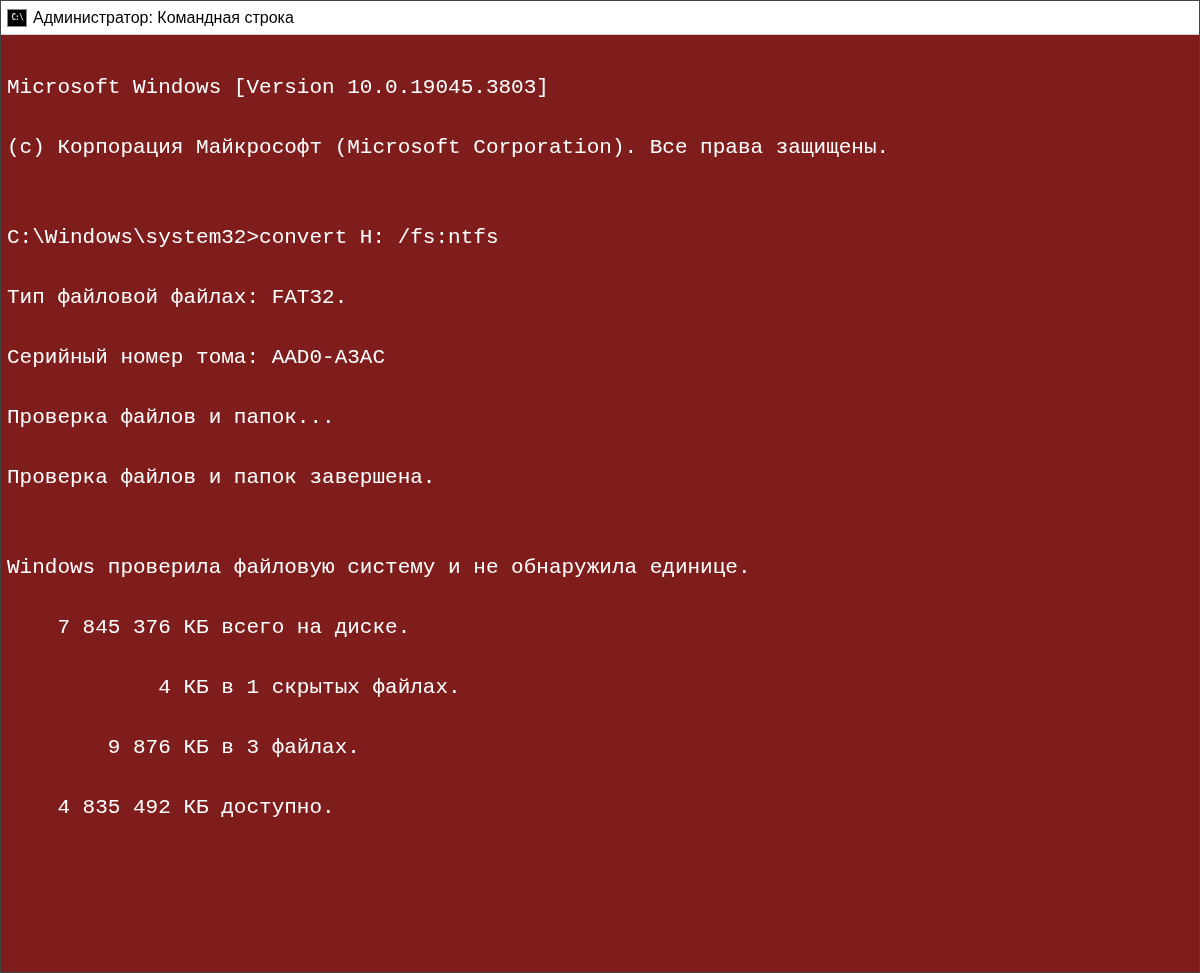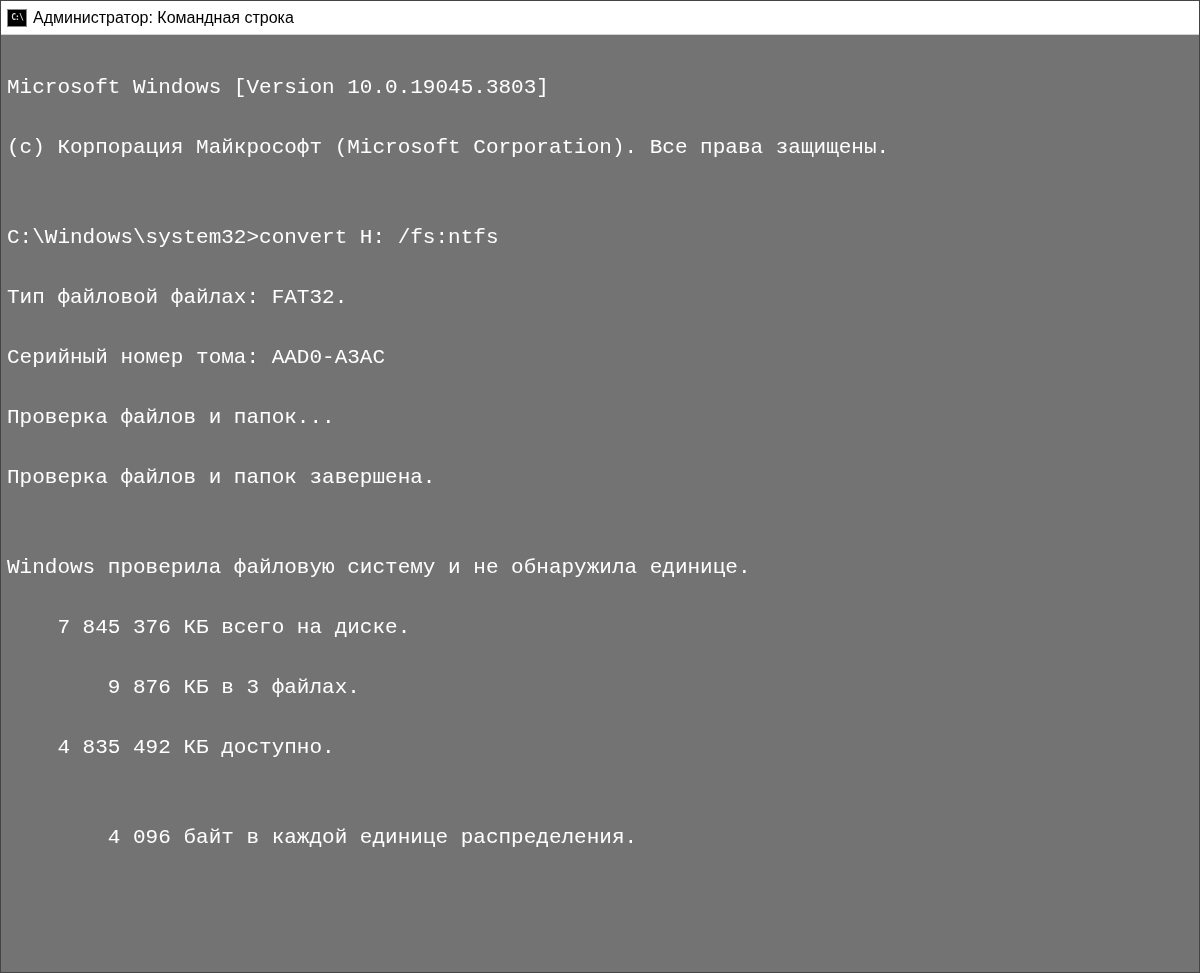--- a/index.html
+++ b/index.html
@@ -26,21 +26,21 @@
     align-items: center;
     justify-content: center;
     color: #ddd;
     font-size: 8px;
     font-family: "Consolas", monospace;
     font-weight: bold;
     letter-spacing: -1px;
   }
   .terminal {
     flex: 1;
-    background: #737373;
+    background: #7f1d1d;
     color: #ffffff;
     font-family: "Consolas", "Courier New", monospace;
     font-size: 21px;
     line-height: 30px;
     padding: 8px 6px;
     white-space: pre;
     overflow: hidden;
   }
   .terminal .line { display: block; }
 </style>
@@ -57,24 +57,24 @@
 <span class="line">(c) Корпорация Майкрософт (Microsoft Corporation). Все права защищены.</span>
 <span class="line"></span>
 <span class="line">C:\Windows\system32&gt;convert H: /fs:ntfs</span>
 <span class="line">Тип файловой файлах: FAT32.</span>
 <span class="line">Серийный номер тома: AAD0-A3AC</span>
 <span class="line">Проверка файлов и папок...</span>
 <span class="line">Проверка файлов и папок завершена.</span>
 <span class="line"></span>
 <span class="line">Windows проверила файловую систему и не обнаружила единице.</span>
 <span class="line">    7 845 376 КБ всего на диске.</span>
+<span class="line">            4 КБ в 1 скрытых файлах.</span>
 <span class="line">        9 876 КБ в 3 файлах.</span>
 <span class="line">    4 835 492 КБ доступно.</span>
 <span class="line"></span>
-<span class="line">        4 096 байт в каждой единице распределения.</span>
 
 
 <span class="line"></span>
 
 
 
 
 
 
 <span class="line"></span>

